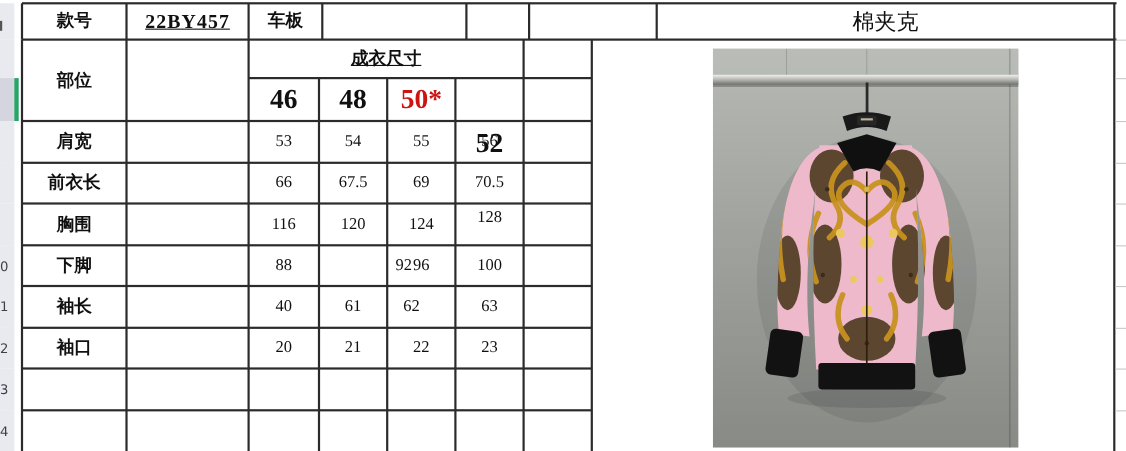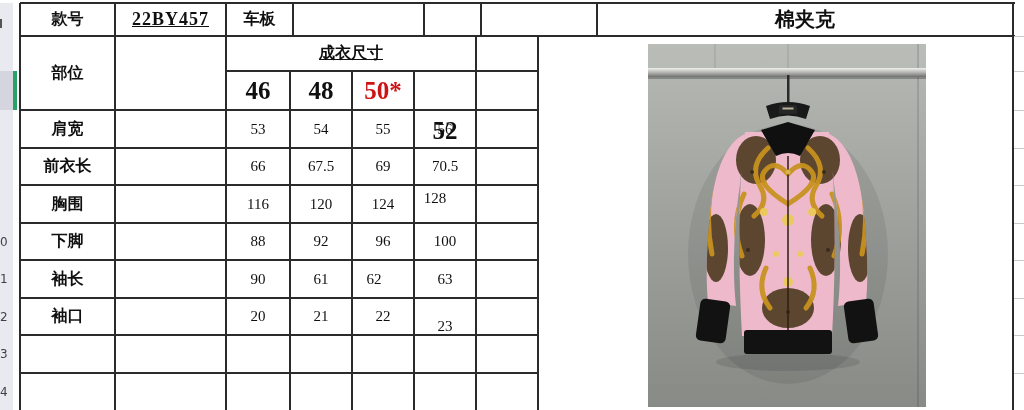--- a/index.html
+++ b/index.html
@@ -4,21 +4,21 @@
 <style>
   html,body{margin:0;padding:0;background:#ffffff;}
   #screen{position:relative;width:1024px;height:410px;background:#ffffff;overflow:hidden;
           font-family:"Liberation Serif","DejaVu Serif",serif;}
   .hline,.vline{position:absolute;background:#2b2b2b;}
   .lite{position:absolute;background:#c9c9c9;}
   .cell{position:absolute;display:flex;align-items:center;justify-content:center;
         color:#101010;white-space:nowrap;overflow:hidden;}
   .cn{font-size:16px;font-weight:bold;}
   .code{font-size:18px;font-weight:bold;letter-spacing:1px;}
-  .big{font-size:20px;font-weight:bold;text-align:right;}
+  .big{font-size:20px;font-weight:normal;text-align:right;}
   .size-num{font-size:25px;font-weight:bold;}
   .val{font-size:15px;}
   .strip-cell{position:absolute;left:0;width:13px;background:#e9e9f0;border-bottom:1px solid #f8f8fb;}
   .strip-cell.sel{background:#d5d5df;}
   .strip-digit{position:absolute;left:-3px;width:13px;font-family:"DejaVu Sans","Liberation Sans",sans-serif;
         font-size:12px;color:#3f3f46;display:flex;align-items:center;}
   #green-bar{position:absolute;}
   #photo{position:absolute;left:648px;top:44px;width:278px;height:363px;}
 </style>
 </head>
@@ -110,42 +110,42 @@
       <div class="cell val" style="position: absolute; left: 226px; top: 148px; width: 64px; height: 37px;">66</div>
       <div class="cell val" style="position: absolute; left: 290px; top: 148px; width: 62px; height: 37px;">67.5</div>
       <div class="cell val" style="position: absolute; left: 352px; top: 148px; width: 62px; height: 37px;">69</div>
       <div class="cell val" style="position: absolute; left: 414px; top: 148px; width: 62px; height: 37px;">70.5</div>
       <div class="cell " style="position: absolute; left: 476px; top: 148px; width: 62px; height: 37px;"></div>
       <div class="cell cn" style="position: absolute; left: 20px; top: 185px; width: 95px; height: 38px;">胸围</div>
       <div class="cell " style="position: absolute; left: 115px; top: 185px; width: 111px; height: 38px;"></div>
       <div class="cell val" style="position: absolute; left: 226px; top: 185px; width: 64px; height: 38px;">116</div>
       <div class="cell val" style="position: absolute; left: 290px; top: 185px; width: 62px; height: 38px;">120</div>
       <div class="cell val" style="position: absolute; left: 352px; top: 185px; width: 62px; height: 38px;">124</div>
-      <div class="cell val" style="position: absolute; left: 404px; top: 185px; width: 62px; height: 26px;">128</div>
+      <div class="cell val" style="position: absolute; left: 414px; top: 185px; width: 62px; height: 26px;">128</div>
       <div class="cell " style="position: absolute; left: 476px; top: 185px; width: 62px; height: 38px;"></div>
       <div class="cell cn" style="position: absolute; left: 20px; top: 223px; width: 95px; height: 37px;">下脚</div>
       <div class="cell " style="position: absolute; left: 115px; top: 223px; width: 111px; height: 37px;"></div>
       <div class="cell val" style="position: absolute; left: 226px; top: 223px; width: 64px; height: 37px;">88</div>
-      <div class="cell val" style="position: absolute; left: 290px; top: 223px; width: 62px; height: 37px;">92</div>
+      <div class="cell val" style="position: absolute; left: 290px; top: 223px; width: 62px; height: 37px; padding-left: 46px;">92</div>
       <div class="cell val" style="position: absolute; left: 352px; top: 223px; width: 62px; height: 37px;">96</div>
       <div class="cell val" style="position: absolute; left: 414px; top: 223px; width: 62px; height: 37px;">100</div>
       <div class="cell " style="position: absolute; left: 476px; top: 223px; width: 62px; height: 37px;"></div>
       <div class="cell cn" style="position: absolute; left: 20px; top: 260px; width: 95px; height: 38px; border-radius: 16px;">袖长</div>
       <div class="cell " style="position: absolute; left: 115px; top: 260px; width: 111px; height: 38px;"></div>
-      <div class="cell val" style="position: absolute; left: 226px; top: 260px; width: 64px; height: 38px;">90</div>
+      <div class="cell val" style="position: absolute; left: 226px; top: 260px; width: 64px; height: 38px;">40</div>
       <div class="cell val" style="position: absolute; left: 290px; top: 260px; width: 62px; height: 38px;">61</div>
       <div class="cell val" style="position: absolute; left: 352px; top: 260px; width: 44px; height: 38px;">62</div>
       <div class="cell val" style="position: absolute; left: 414px; top: 260px; width: 62px; height: 38px;">63</div>
       <div class="cell " style="position: absolute; left: 476px; top: 260px; width: 62px; height: 38px;"></div>
       <div class="cell cn" style="position: absolute; left: 20px; top: 298px; width: 95px; height: 37px;">袖口</div>
       <div class="cell " style="position: absolute; left: 115px; top: 298px; width: 111px; height: 37px;"></div>
       <div class="cell val" style="position: absolute; left: 226px; top: 298px; width: 64px; height: 37px;">20</div>
       <div class="cell val" style="position: absolute; left: 290px; top: 298px; width: 62px; height: 37px;">21</div>
       <div class="cell val" style="position: absolute; left: 352px; top: 298px; width: 62px; height: 37px;">22</div>
-      <div class="cell val" style="position: absolute; left: 414px; top: 308px; width: 62px; height: 37px; font-family: Liberation Serif, serif;">23</div>
+      <div class="cell val" style="position: absolute; left: 414px; top: 298px; width: 62px; height: 37px; font-family: Liberation Serif, serif;">23</div>
       <div class="cell " style="position: absolute; left: 476px; top: 298px; width: 62px; height: 37px;"></div>
     </div>
 
   <div id="photo">
     <svg width="278" height="363" viewBox="0 0 278 363" xmlns="http://www.w3.org/2000/svg">
       <defs>
         <linearGradient id="wallg" x1="0" y1="0" x2="0" y2="1">
           <stop offset="0" stop-color="#b6b9b4"></stop>
           <stop offset="0.45" stop-color="#a0a39e"></stop>
           <stop offset="1" stop-color="#878a85"></stop>

